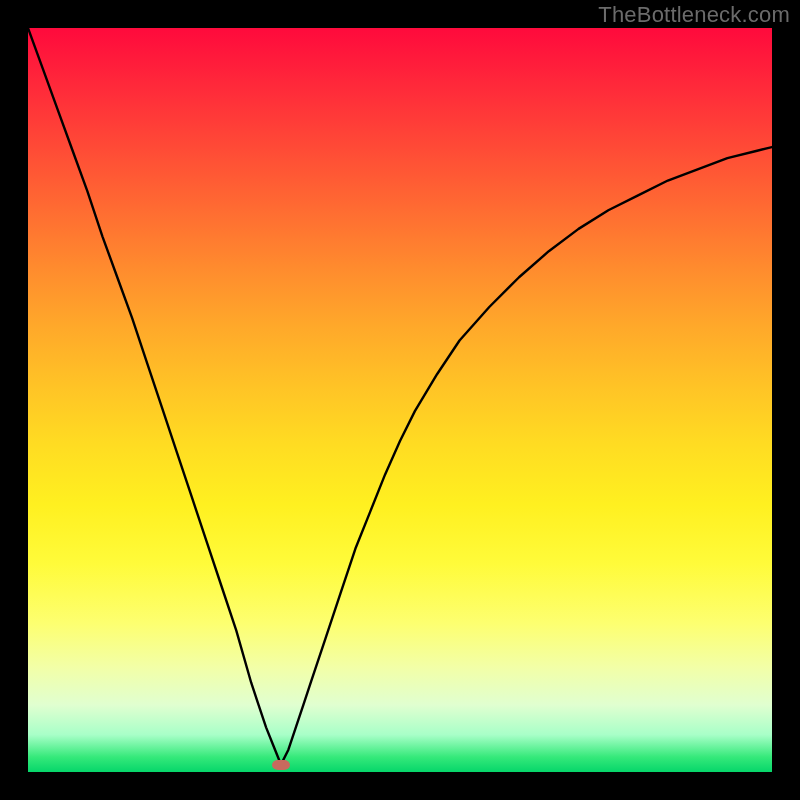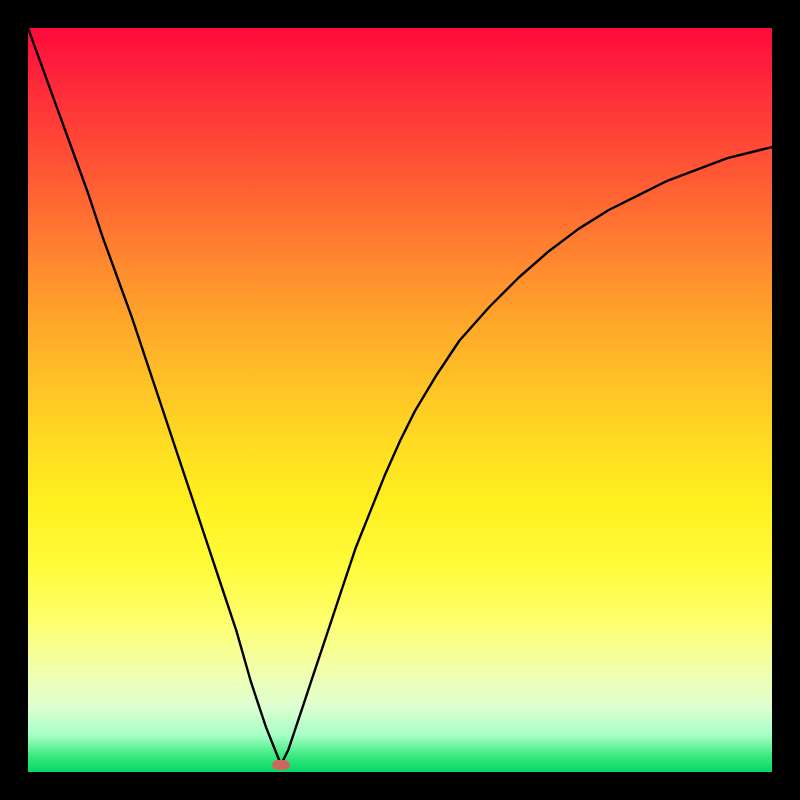--- a/index.html
+++ b/index.html
@@ -82,13 +82,14 @@
   <div class="plot-area">
     <div class="gradient-bg"></div>
 
     <svg class="curve-svg" viewBox="0 0 744 744" preserveAspectRatio="none">
       <path id="curve-path" d="M0.00 0.00 L14.88 40.92 L29.76 81.84 L44.64 122.76 L59.52 163.68 L74.40 208.32 L89.28 249.24 L104.16 290.16 L119.04 334.80 L133.92 379.44 L148.80 424.08 L163.68 468.72 L178.56 513.36 L193.44 558.00 L208.32 602.64 L223.20 654.72 L230.64 677.04 L238.08 699.36 L245.52 717.96 L252.96 736.56 L260.40 721.68 L267.84 699.36 L275.28 677.04 L282.72 654.72 L297.60 610.08 L312.48 565.44 L327.36 520.80 L342.24 483.60 L357.12 446.40 L372.00 412.92 L386.88 383.16 L409.20 345.96 L431.52 312.48 L461.28 279.00 L491.04 249.24 L520.80 223.20 L550.56 200.88 L580.32 182.28 L610.08 167.40 L639.84 152.52 L669.60 141.36 L699.36 130.20 L729.12 122.76 L744.00 119.04" fill="none" stroke="#000" stroke-width="2.4" stroke-linejoin="round" stroke-linecap="round"></path>
     </svg>
 
     <div id="min-dot" class="minimum-dot" style="left: 252.96px; top: 736.56px;"></div>
   </div>
 
+  <div class="watermark">TheBottleneck.com</div>
 </div>
 
 </body></html>

